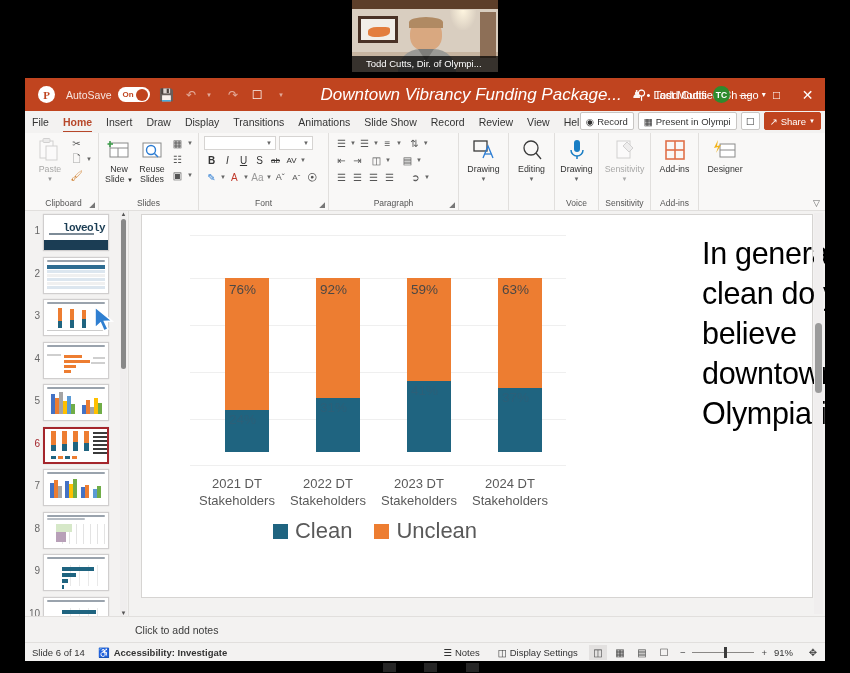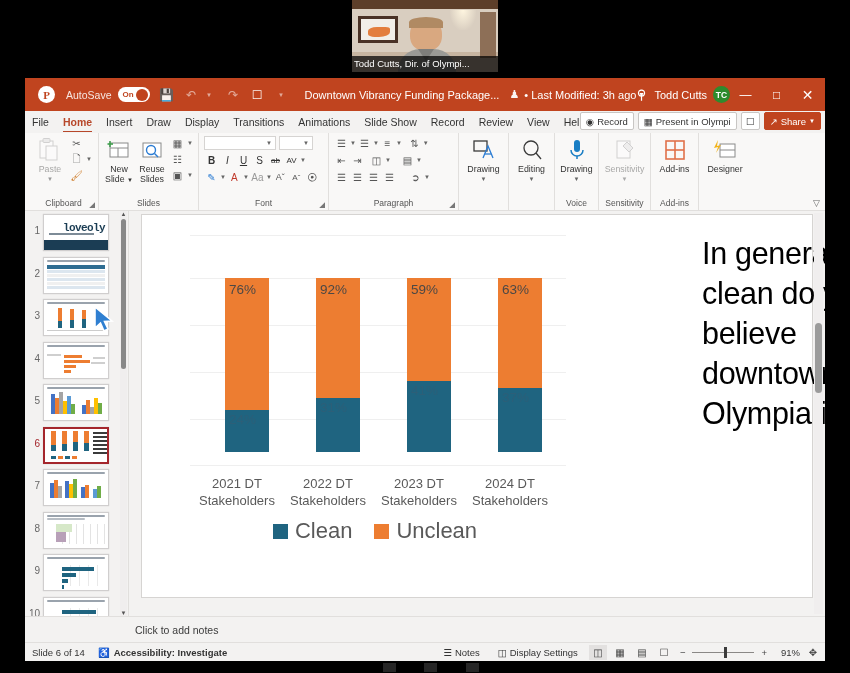--- a/index.html
+++ b/index.html
@@ -46,21 +46,21 @@
     position:absolute; left:-2px; top:31px; width:58px; height:26px;
     background:#9a9a96; border-radius:22px 22px 0 0;
   }
   #video-feed .vcollar{
     position:absolute; left:18px; top:31px; width:16px;height:12px;
     background:#7e7e7b; clip-path: polygon(0 0, 100% 0, 50% 100%);
   }
   #video-caption {
     position:absolute; left:0; right:0; bottom:0; height:16px;
     background:rgba(0,0,0,.72); color:#fff;
-    font-size:9.5px; line-height:16px; padding-left:2px;
+    font-size:9.5px; line-height:16px; padding-left:14px;
     white-space:nowrap; overflow:hidden;
   }
 
   
   #ppt-window {
     position:absolute; left:25px; top:78px; width:800px; height:583px;
     background:#f3f2f1; display:flex; flex-direction:column;
   }
 
   
@@ -78,21 +78,21 @@
     margin-left:6px; width:32px;height:15px;border-radius:8px;background:#fff;
     position:relative; display:flex; align-items:center;
   }
   .toggle .ttxt{ font-size:8px;color:#c0441f;font-weight:bold;margin-left:5px;}
   .toggle .knob{ position:absolute; right:1.5px; top:1.5px; width:12px;height:12px;
     border-radius:50%; background:#c0441f;}
   .qat { display:flex; align-items:center; margin-left:10px; gap:9px; }
   .qat-btn{ width:15px;height:15px; opacity:.92; display:flex;align-items:center;justify-content:center;
      font-size:12px; color:#fff;}
   .qat-btn.dim{ opacity:.55; }
-  .doc-title{ margin-left:16px; font-size:11px; color:#fff; white-space:nowrap;}
+  .doc-title{ margin-left:32px; font-size:17px; color:#fff; white-space:nowrap;font-style:italic;}
   .share-people{ margin-left:10px; font-size:11px; color:#fff; opacity:.95;}
   .lastmod{ margin-left:5px; font-size:11px; color:#fff; white-space:nowrap;}
   .title-right{ position:absolute; right:0; top:0; height:33px; display:flex; align-items:center;}
   .search-ic{ width:26px;height:33px;display:flex;align-items:center;justify-content:center;font-size:13px;}
   .user-name{ font-size:11px; margin-right:6px; white-space:nowrap;}
   .avatar{ width:17px;height:17px;border-radius:50%;background:#2e8b2e;color:#fff;
     font-size:8.5px;font-weight:bold;display:flex;align-items:center;justify-content:center;}
   .wbtn{ width:31px;height:33px;display:flex;align-items:center;justify-content:center;font-size:12px;}
   .wbtn.close{ font-size:14px; margin-right:2px;}
 
@@ -211,21 +211,21 @@
     display:flex; align-items:center; font-size:9.5px; color:#333; position:relative;
   }
   .sb-item{ display:flex; align-items:center; gap:3px; padding:0 7px; white-space:nowrap;}
   .sb-right{ position:absolute; right:3px; top:0; height:19px; display:flex; align-items:center; gap:4px;}
   .viewbtn{ width:18px;height:15px; display:flex;align-items:center;justify-content:center;
      font-size:10px; color:#444;}
   .viewbtn.active{ background:#e3e1e0; }
   .zoom-slider{ width:62px; height:15px; position:relative; display:flex; align-items:center;}
   .zoom-slider .track{ position:absolute; left:0; right:0; height:1.5px; background:#8a8886;}
   .zoom-slider .handle{ position:absolute; left:32px; width:3px; height:11px; background:#3b3b3b;}
-  .zoom-pct{ width:26px; text-align:right; font-size:9.5px;}
+  .zoom-pct{ width:26px; font-size:9.5px;}
 
   
   #taskbar-dots{ position:absolute; left:0; right:0; bottom:0; height:12px; background:#000;}
   .tb-sq{ position:absolute; bottom:1px; width:13px;height:9px;background:#262626;}
 </style>
 </head>
 <body>
 
 <div id="video-feed">
   <div class="vwall"></div>

